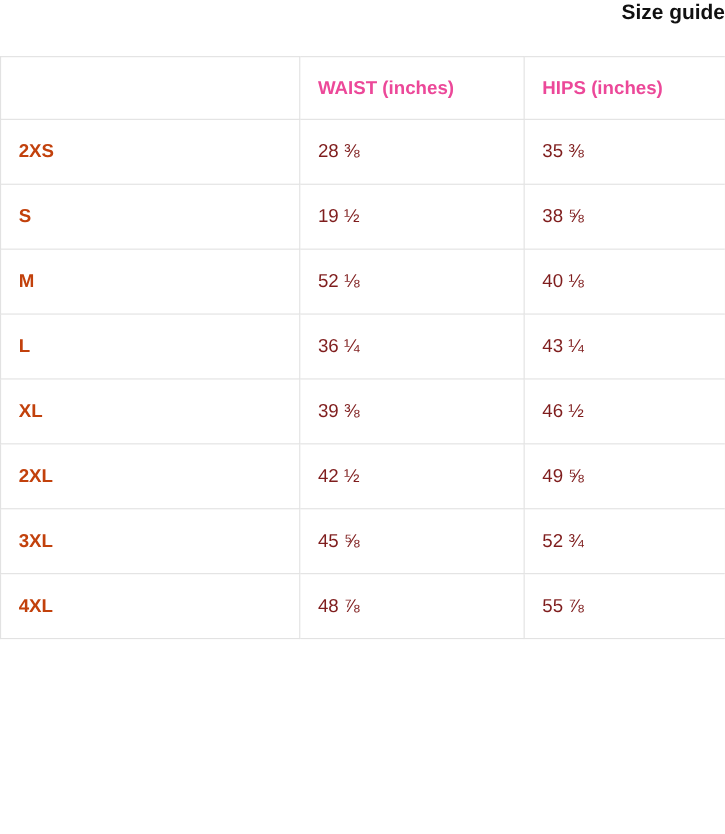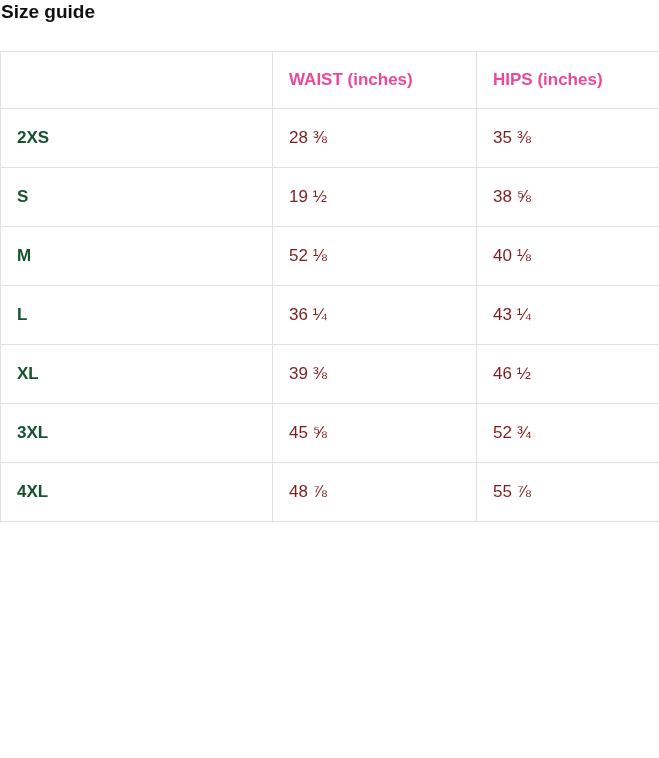--- a/index.html
+++ b/index.html
@@ -17,20 +17,21 @@
     background: #ffffff;
     overflow: hidden;
   }
   .page-title {
     font-size: 19px;
     font-weight: 700;
     color: #111111;
     padding: 1px 0 0 1px;
     line-height: 21px;
     margin: 0;
+    text-align: right;
   }
   table.size-table {
     border-collapse: collapse;
     width: 659px;
     margin-top: 29px;
     table-layout: fixed;
   }
   table.size-table th,
   table.size-table td {
     border: 1px solid #e2e2e2;
@@ -47,21 +48,21 @@
     font-weight: 700;
     color: #ec4899;
   }
   table.size-table td {
     height: 59px;
     font-weight: 400;
     color: #7f1d1d;
   }
   table.size-table td.size-label {
     font-weight: 700;
-    color: #14532d;
+    color: #c2410c;
   }
   col.c-size  { width: 272px; }
   col.c-waist { width: 204px; }
   col.c-hips  { width: 183px; }
 </style>
 </head>
 <body>
 
 <div class="page">
 
@@ -100,20 +101,25 @@
         <td class="size-label">L</td>
         <td>36 ¼</td>
         <td>43 ¼</td>
       </tr>
       <tr>
         <td class="size-label">XL</td>
         <td>39 ⅜</td>
         <td>46 ½</td>
       </tr>
       <tr>
+        <td class="size-label">2XL</td>
+        <td>42 ½</td>
+        <td>49 ⅝</td>
+      </tr>
+      <tr>
         <td class="size-label">3XL</td>
         <td>45 ⅝</td>
         <td>52 ¾</td>
       </tr>
       <tr>
         <td class="size-label">4XL</td>
         <td>48 ⅞</td>
         <td>55 ⅞</td>
       </tr>
     </tbody>

